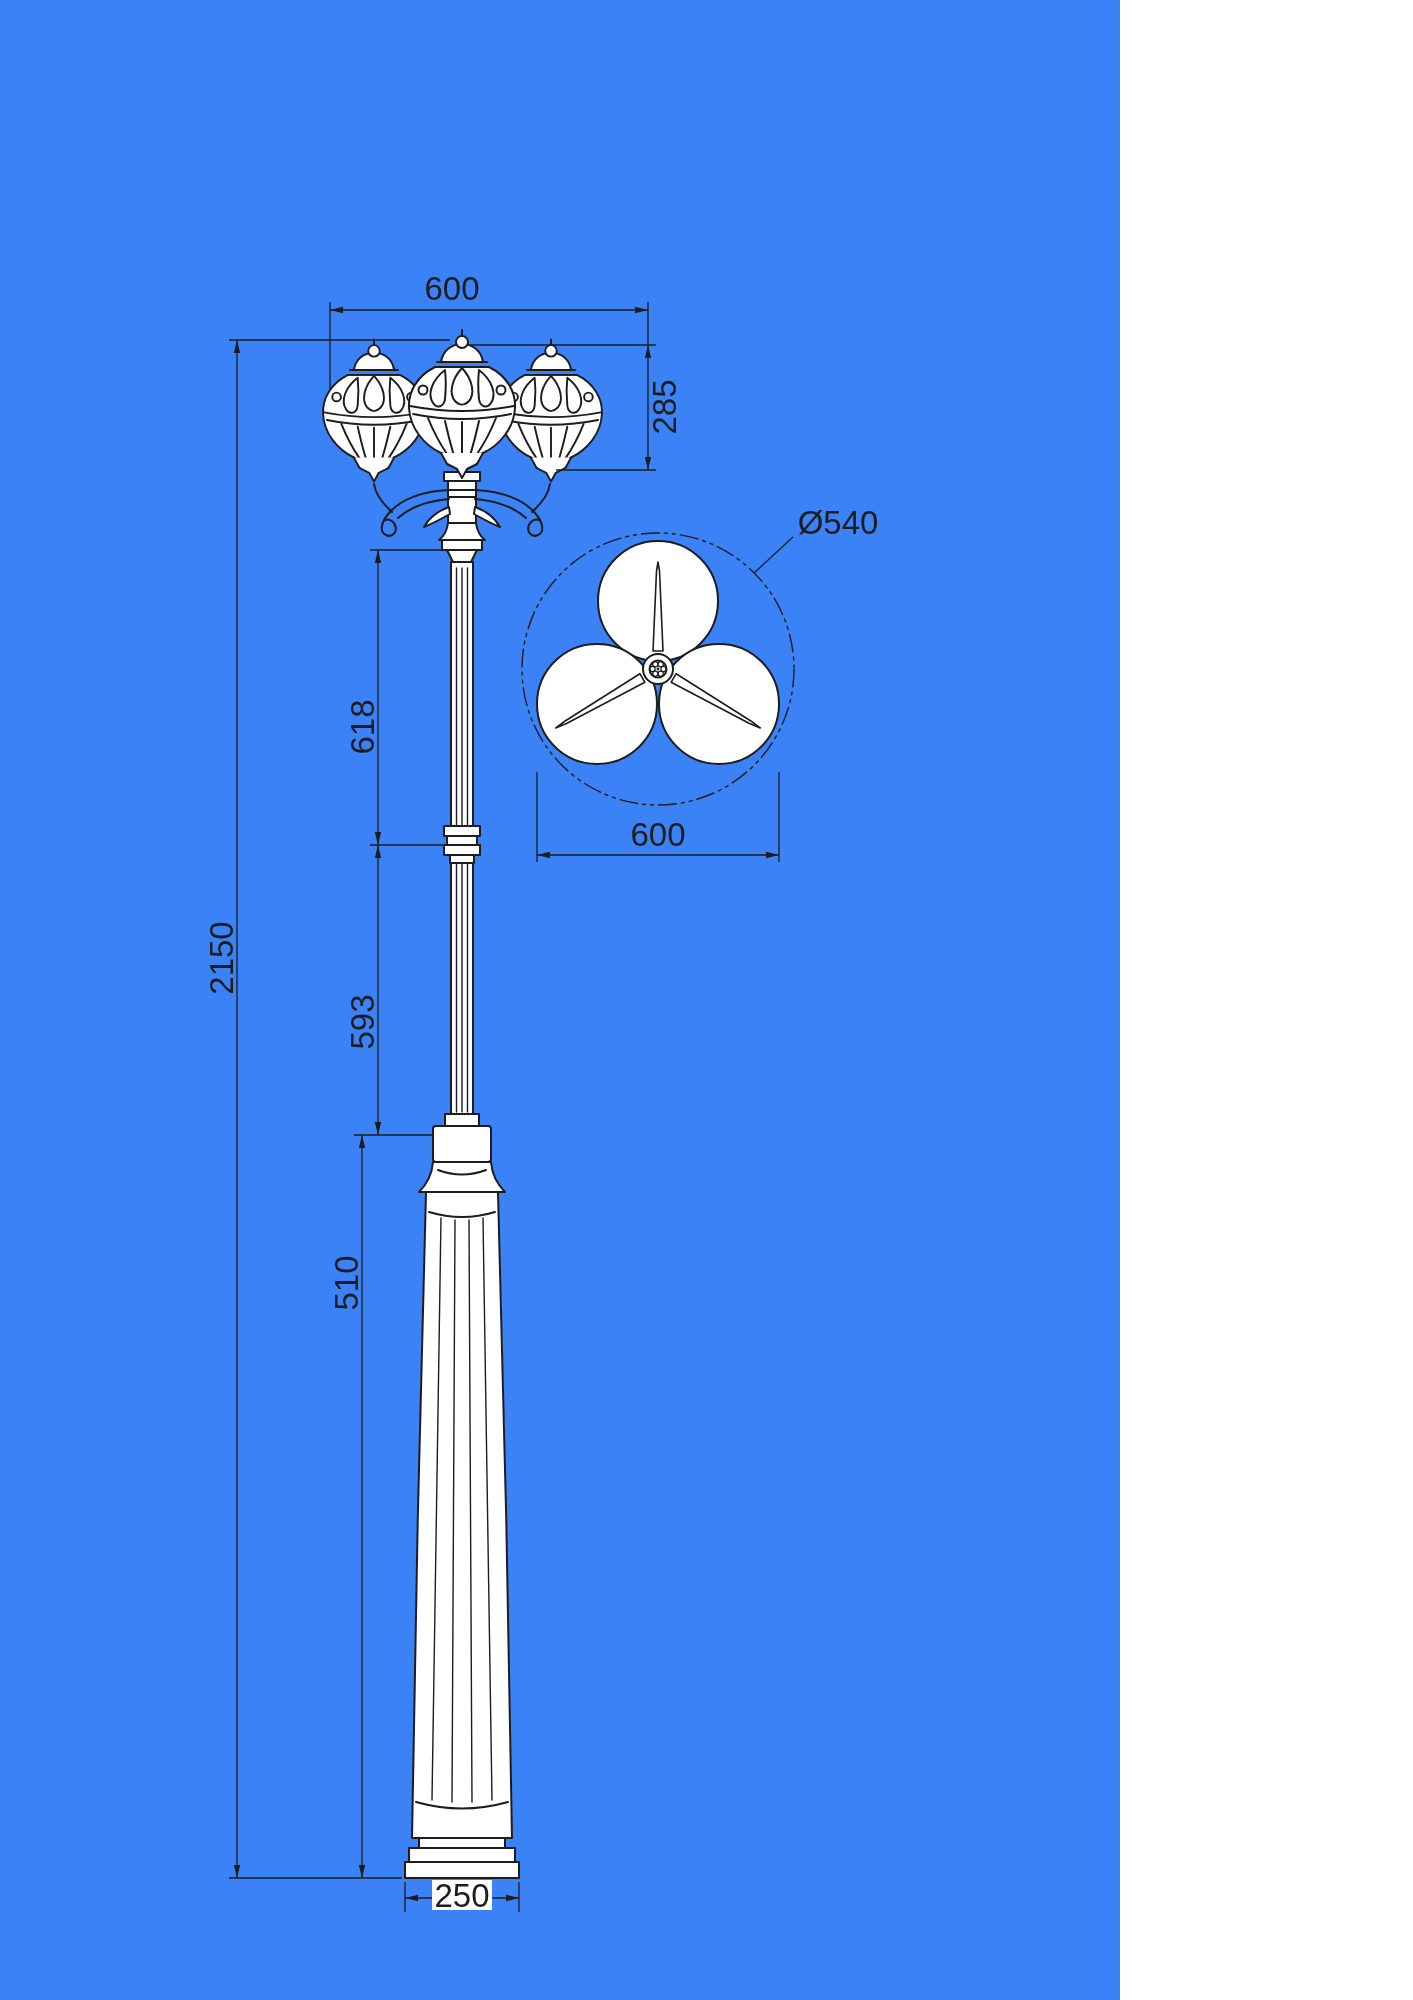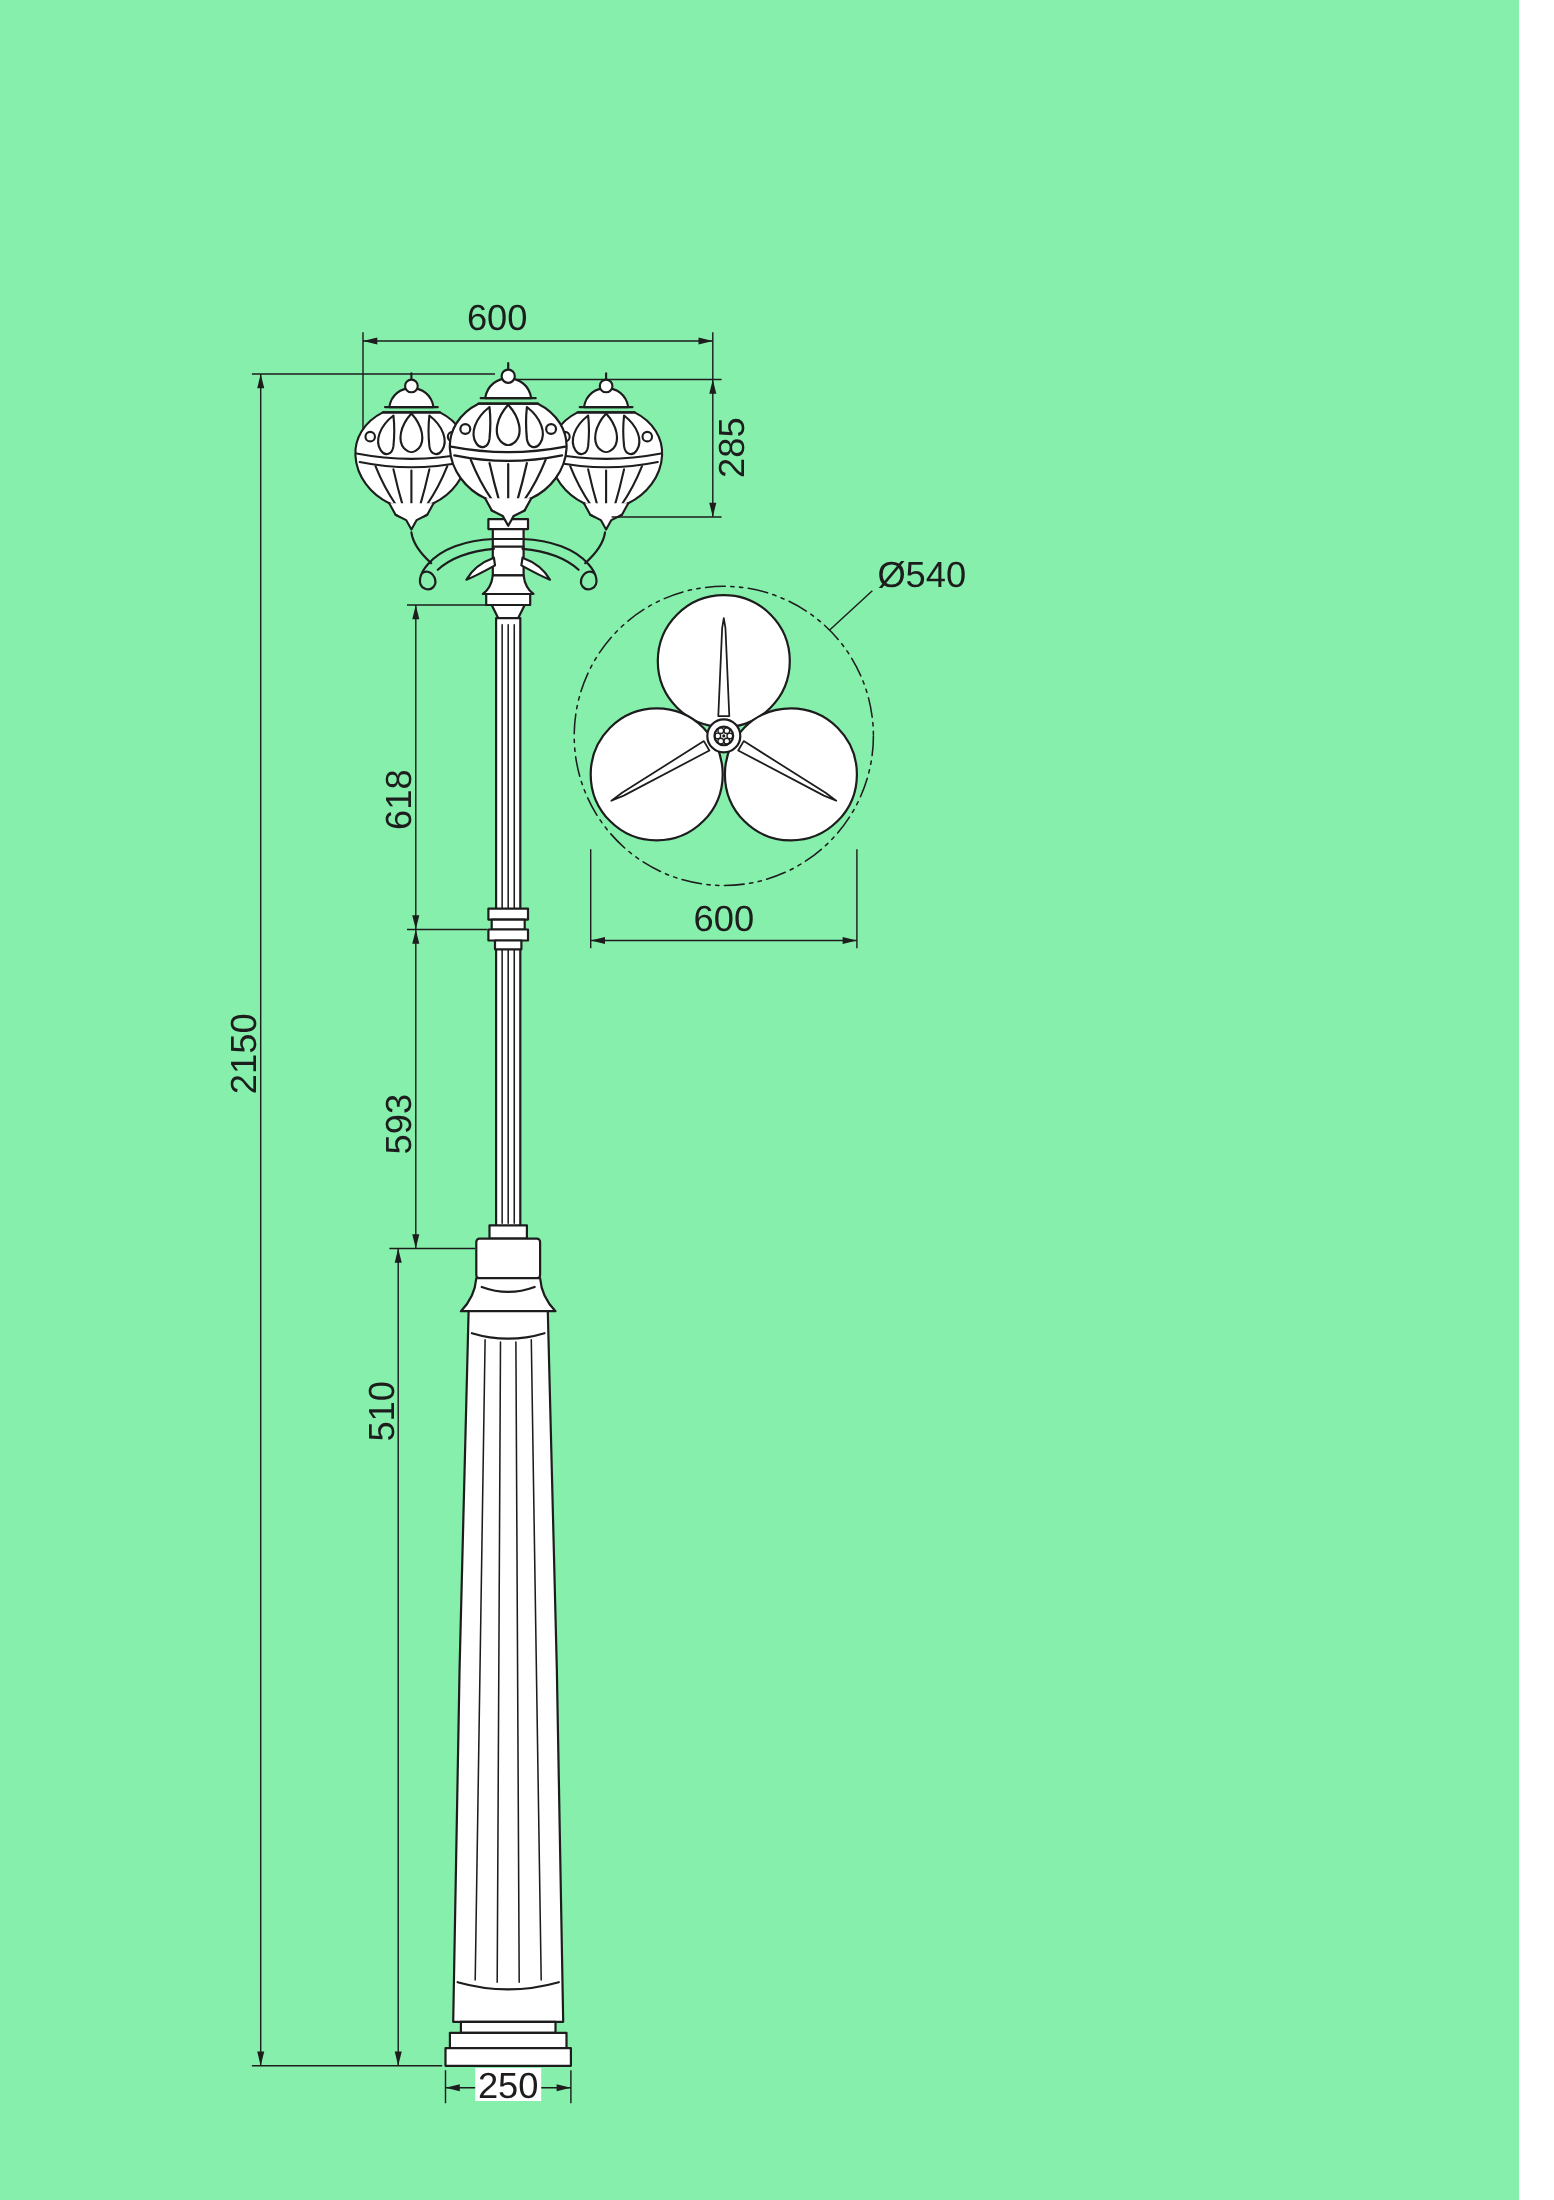--- a/index.html
+++ b/index.html
@@ -1,16 +1,16 @@
 <!DOCTYPE html>
 <html><head>
 <meta charset="utf-8">
 <style>
   html,body{margin:0;padding:0;background:#ffffff;}
-  .canvas{position:relative;width:1381px;height:2000px;background:#86efac;overflow:hidden;}
+  .canvas{position:relative;width:1120px;height:2000px;background:#3b82f6;overflow:hidden;}
   svg{position:absolute;left:0;top:0;}
   .dim-text{font:33px "Liberation Sans","DejaVu Sans",sans-serif;fill:#1d1d1d;}
   .dim-line{stroke:#1d1d1d;stroke-width:1.3;fill:none;}
   .arrow{fill:#1d1d1d;stroke:none;}
   .ink{stroke:#1d1d1d;fill:none;stroke-linecap:round;stroke-linejoin:round;}
 </style>
 </head>
 <body>
 
 <div class="canvas">

